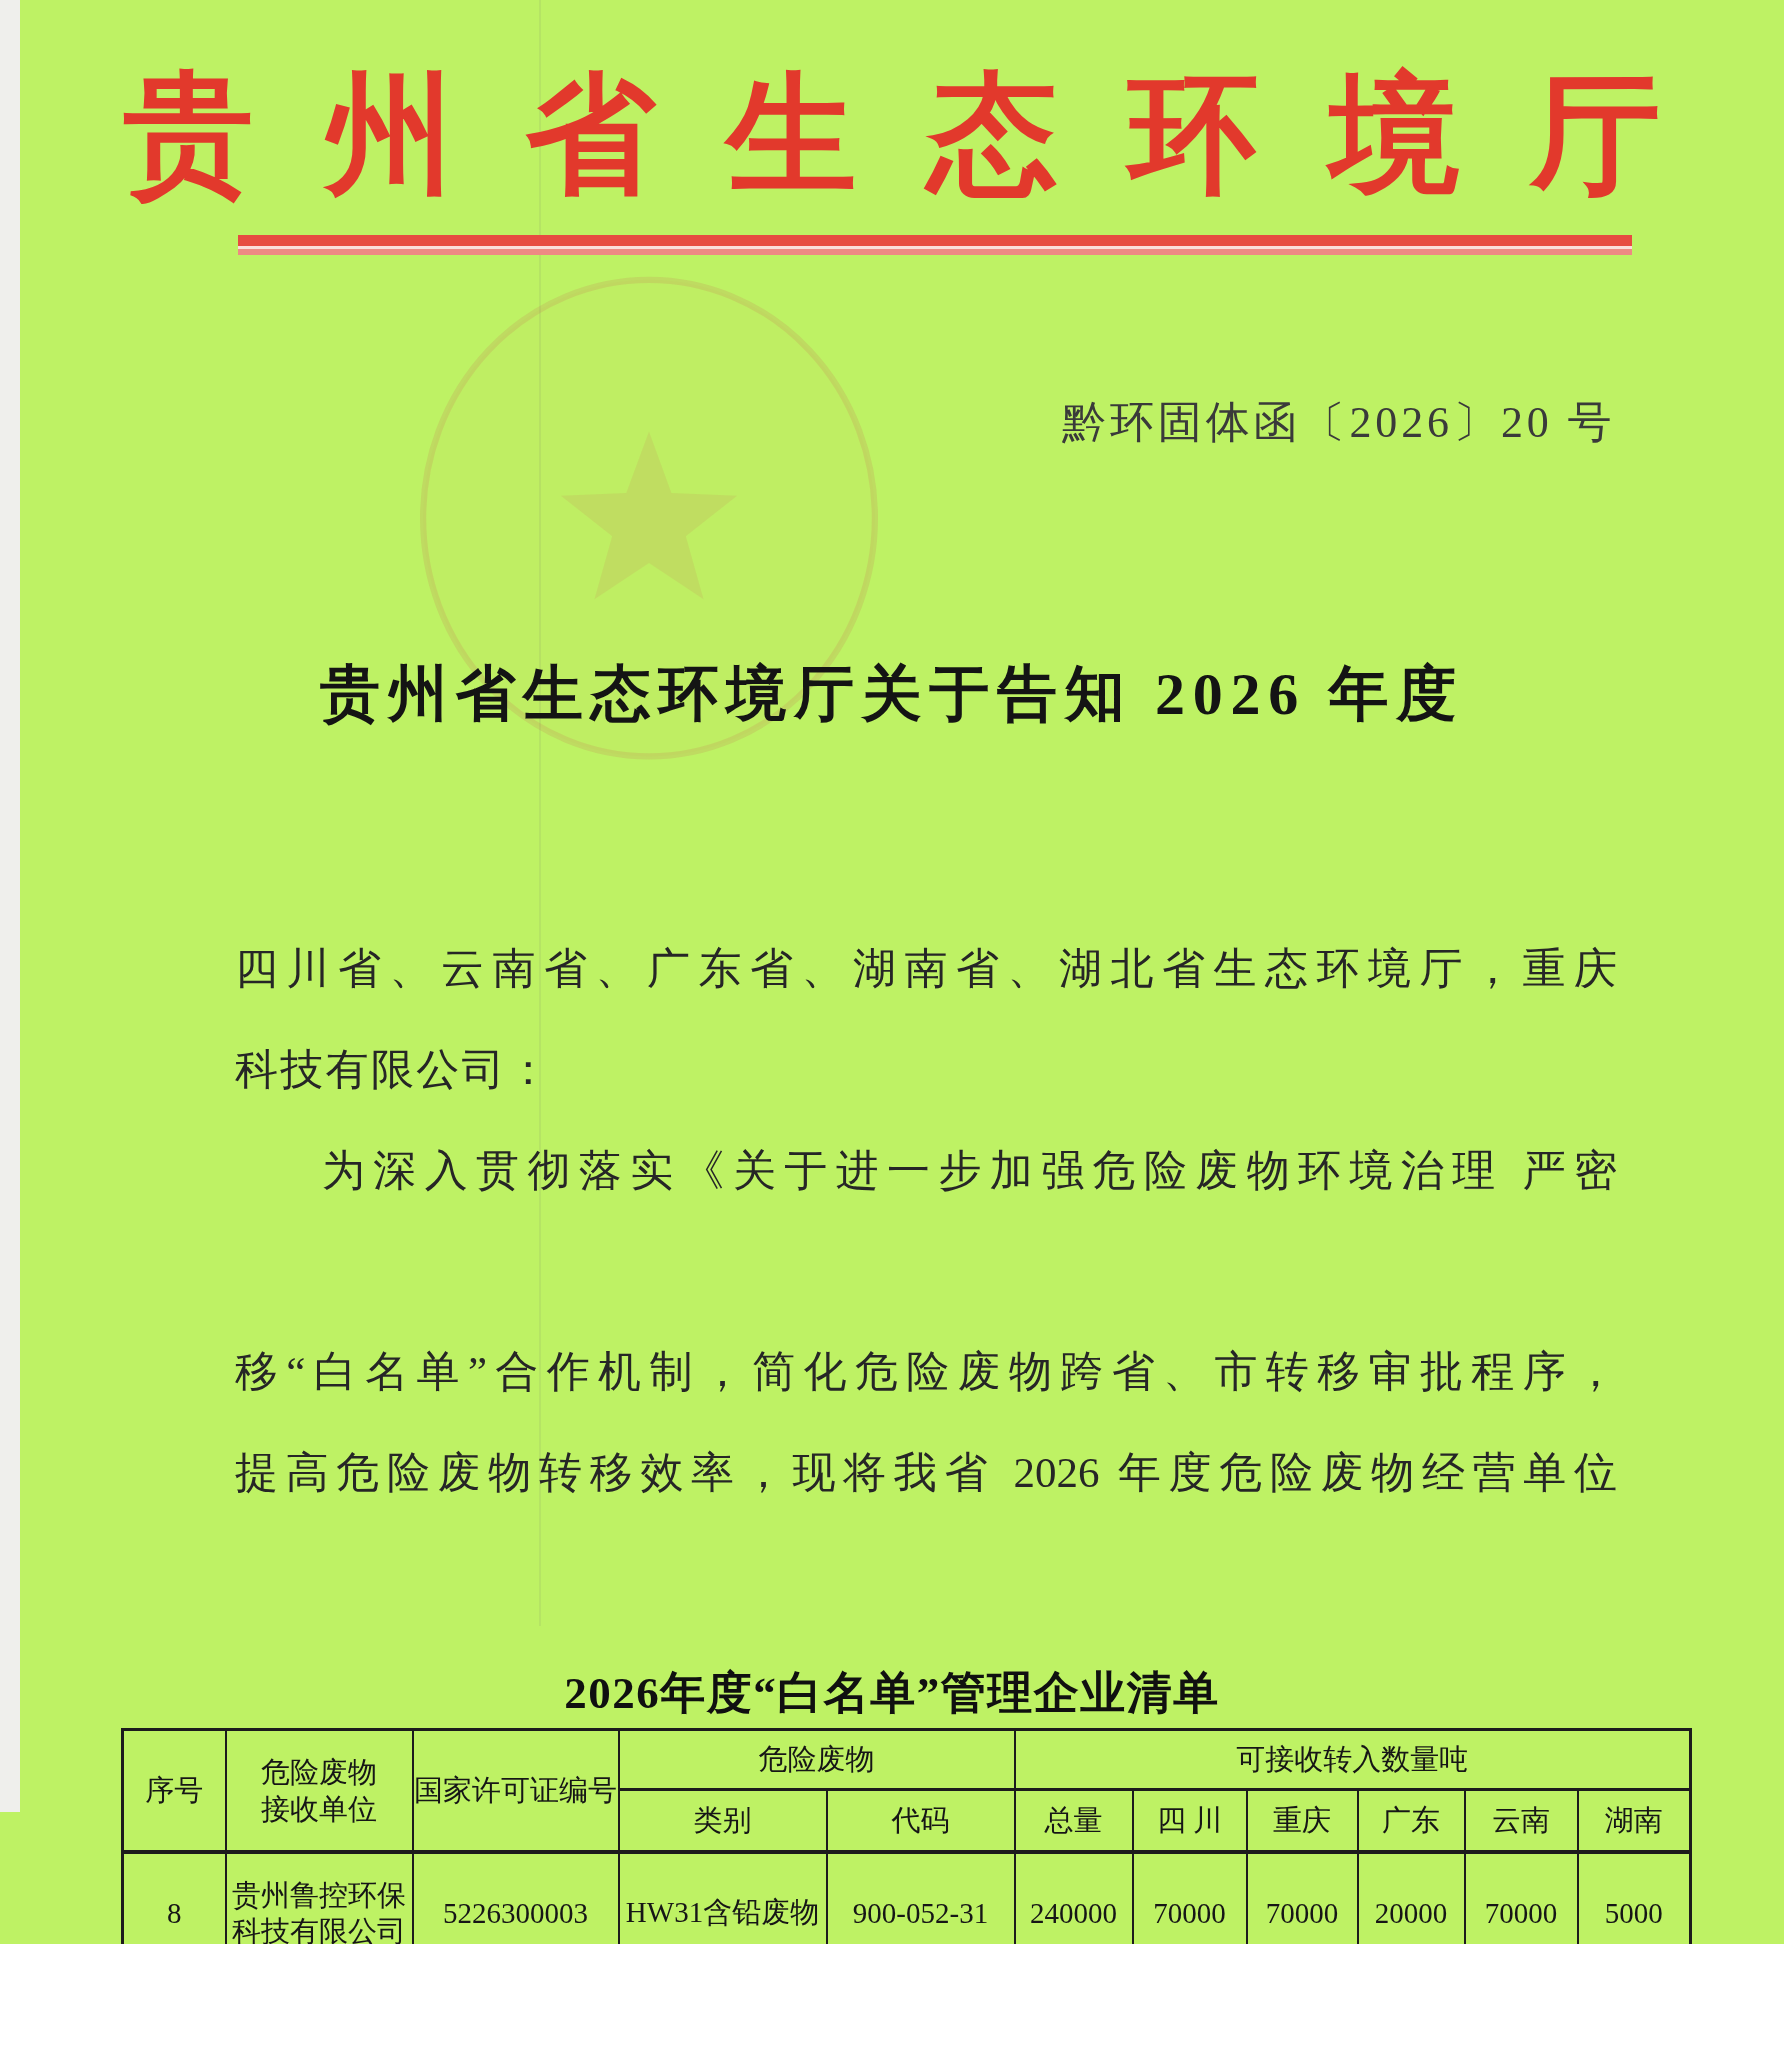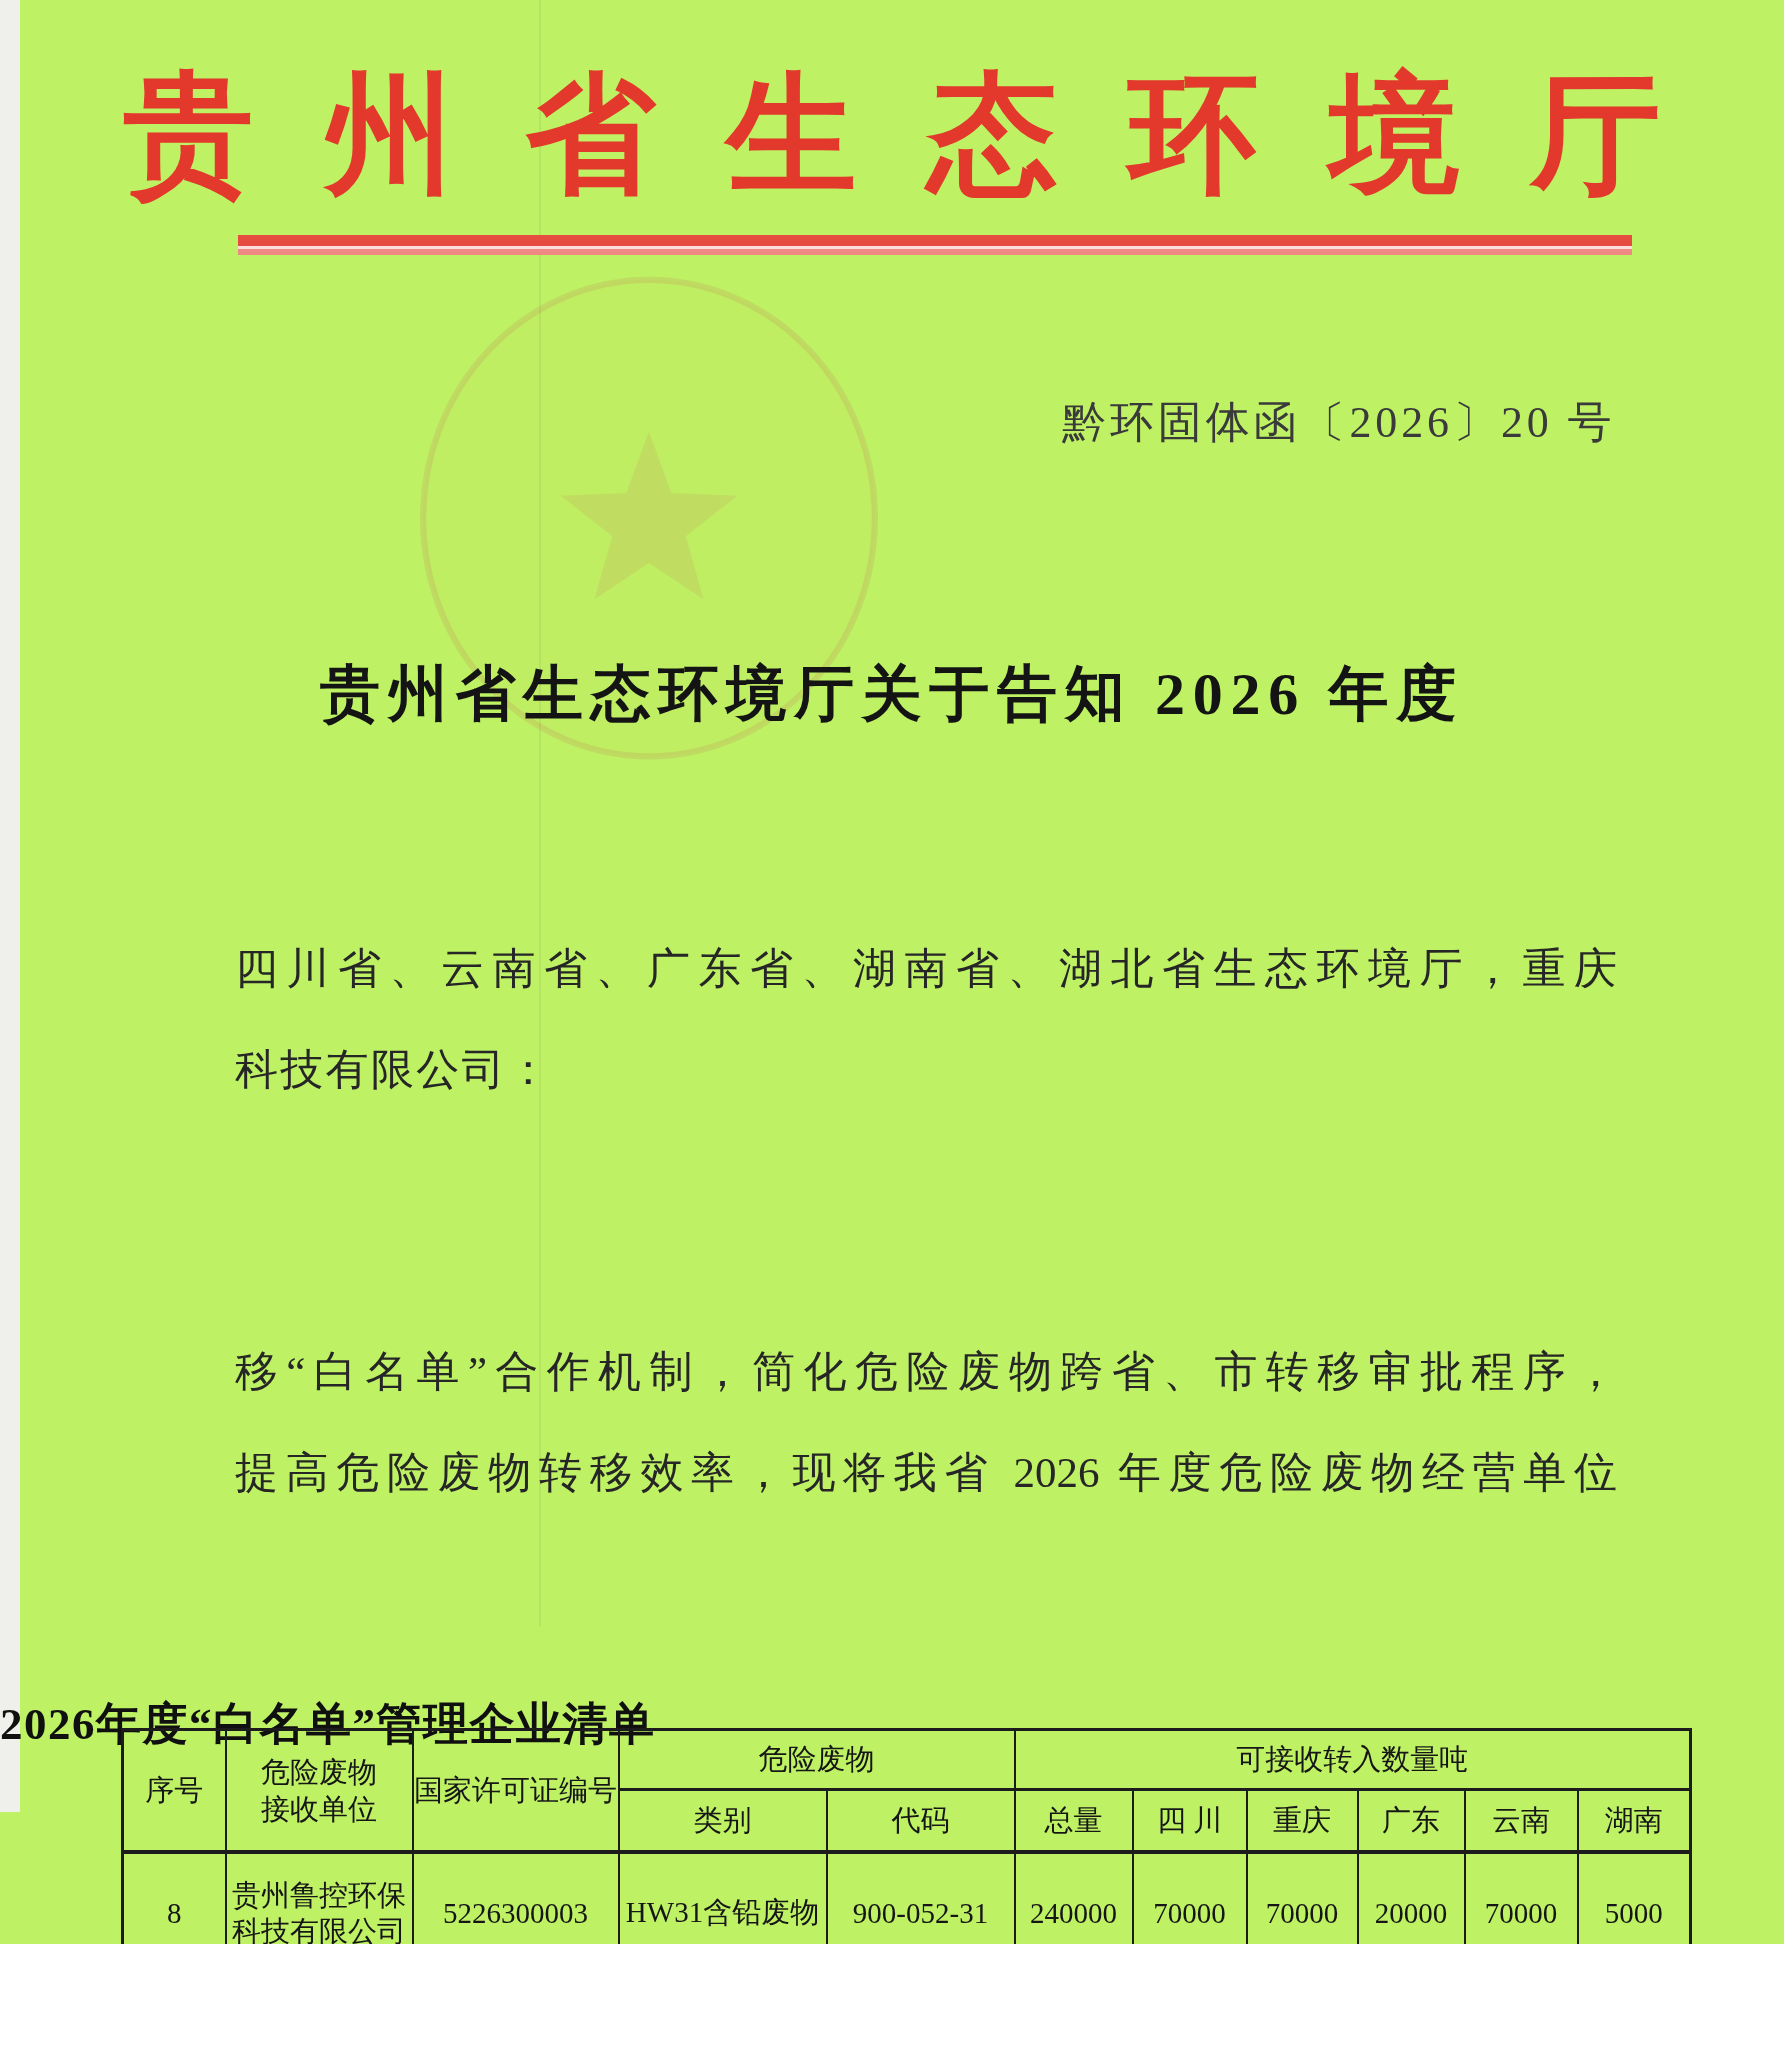--- a/index.html
+++ b/index.html
@@ -54,22 +54,22 @@
   .body-line.indent { padding-left: 87px; width: 1295px; }
   .bl-0 { top: 938px; }
   .bl-1 { top: 1039px; }
   .bl-2 { top: 1140px; }
   .bl-3 { top: 1240px; }
   .bl-4 { top: 1341px; }
   .bl-5 { top: 1442px; }
   .bl-6 { top: 1542px; }
   .table-title {
     position: absolute; top: 1663px; left: 0; width: 100%;
-    font-weight: 700; font-size: 45px;
-    color: #101010; letter-spacing: 1.5px; margin-top: 31px;
+    text-align: center; font-weight: 700; font-size: 45px;
+    color: #101010; letter-spacing: 1.5px;
   }
   table.whitelist {
     position: absolute; left: 121px; top: 1728px;
     width: 1567px;
     border-collapse: collapse;
     table-layout: fixed;
     font-size: 29px; color: #161616;
   }
   table.whitelist th, table.whitelist td {
     border: 2.3px solid #1c1c1c;
@@ -108,20 +108,21 @@
     <ellipse cx="310" cy="322" rx="292" ry="308" fill="rgba(230,120,110,0.03)" stroke="rgba(204,88,78,0.15)" stroke-width="8"></ellipse>
     <path d="M310,210 L339,289.5 L424,293 L357.6,345.5 L380.5,427 L310,380 L239.5,427 L262.4,345.5 L196,293 L280.6,289.5 Z" fill="rgba(204,88,78,0.11)"></path>
   </svg>
 
   <div class="doc-number">黔环固体函〔2026〕20 号</div>
 
   <div class="doc-title l1">贵州省生态环境厅关于告知 2026 年度</div>
 
   <div class="body-line bl-0">四川省、云南省、广东省、湖南省、湖北省生态环境厅，重庆</div>
   <div class="body-line bl-1 align-left">科技有限公司：</div>
+  <div class="body-line bl-2 indent">为深入贯彻落实《关于进一步加强危险废物环境治理 严密</div>
   <div class="body-line bl-4">移“白名单”合作机制，简化危险废物跨省、市转移审批程序，</div>
   <div class="body-line bl-5">提高危险废物转移效率，现将我省 2026 年度危险废物经营单位</div>
 
   <div class="table-title">2026年度“白名单”管理企业清单</div>
 
   <table class="whitelist">
     <colgroup>
       <col style="width:103px">
       <col style="width:187px">
       <col style="width:206px">

